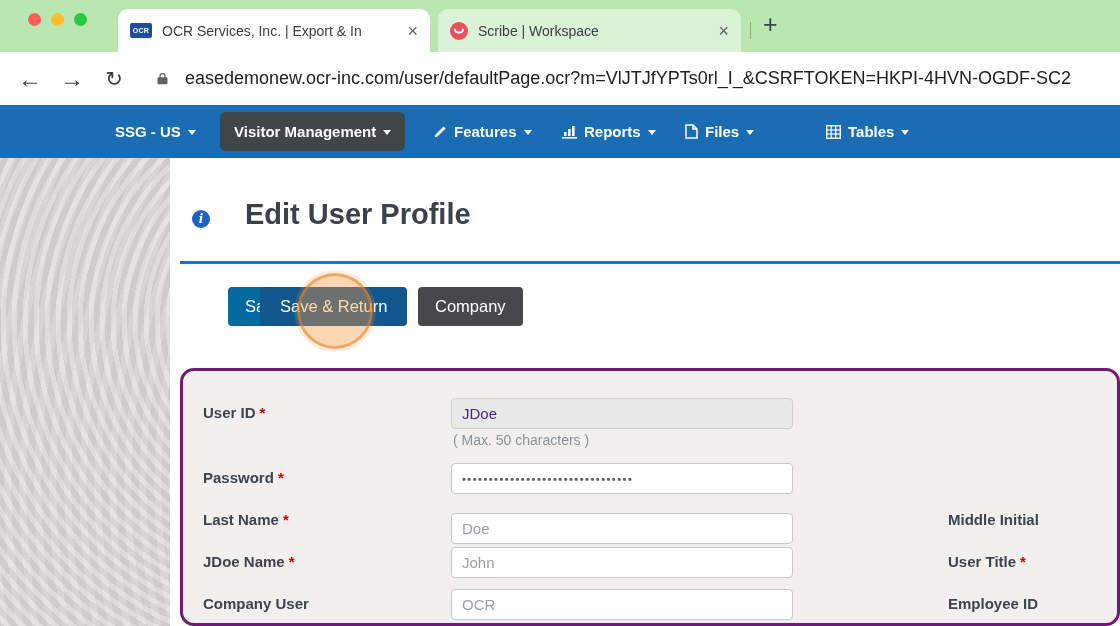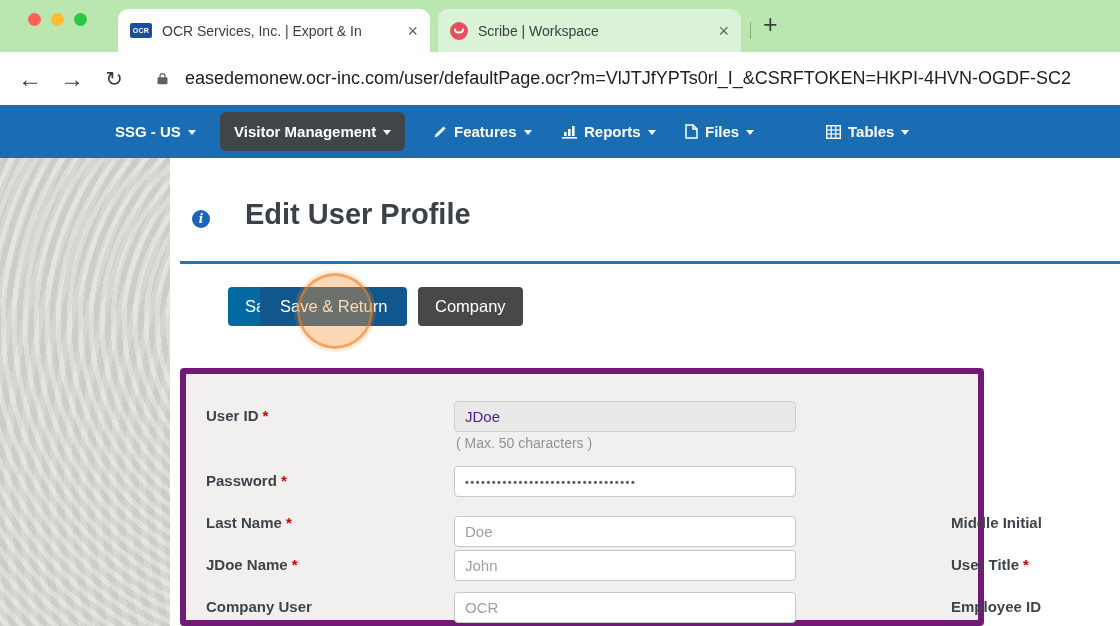--- a/index.html
+++ b/index.html
@@ -47,21 +47,21 @@
 
   .btn { position:absolute; top:129px; height:39px; border:none; border-radius:4px; color:#fff; font-size:16.5px; font-family:inherit; padding:0 17px; cursor:pointer; }
   .btn-save { left:24px; background:#0369a1;margin-left:34px; }
   .btn-save-return { left:90px; background:#11568c; padding:0 20px; }
   .btn-cancel { left:248px; background:#48484a; }
 
   .click-ring { position:absolute; left:127px; top:115px; width:76px; height:76px; border-radius:50%;
     background:rgba(245,154,64,0.40); border:3px solid rgba(233,126,40,0.55);
     box-shadow:0 0 0 3px rgba(245,154,64,0.18); pointer-events:none; z-index:5; }
 
-  .form-panel { position:absolute; left:10px; top:210px; width:804px; height:258px; background:#f1f0ee; border:6px solid #701a75; border-radius:4px; }
+  .form-panel { position:absolute; left:10px; top:210px; width:940px; height:258px; background:#f1f0ee; border:3px solid #701a75; border-radius:14px; }
   .lbl { position:absolute; left:20px; font-size:15px; font-weight:700; color:#3e444b; white-space:nowrap; }
   .lbl .req { color:#cc0000; margin-left:4px; }
   .lbl.right { left:765px; }
   .inp { position:absolute; left:268px; width:342px; height:31px; border:1px solid #c8c8c8; border-radius:4px; background:#fff; padding:0 10px; font-size:15px; color:#9aa0a5; font-family:inherit; }
   .inp:disabled { background:#e9e9e8; color:#4c1d95; border-color:#cfcfcd; }
   .inp.pwd { color:#5a5f64; font-size:11px; letter-spacing:1.5px; font-weight:700; }
   .hint { position:absolute; left:270px; top:61px; font-size:14px; color:#8d9298; }
 </style>
 </head>
 <body>

